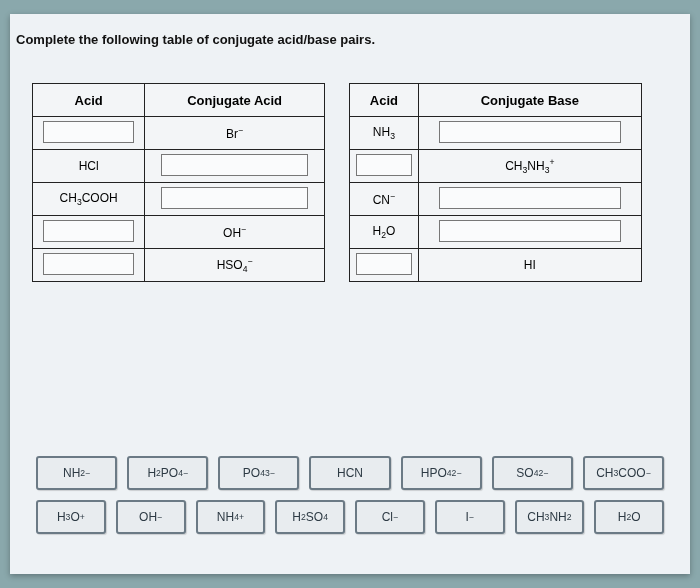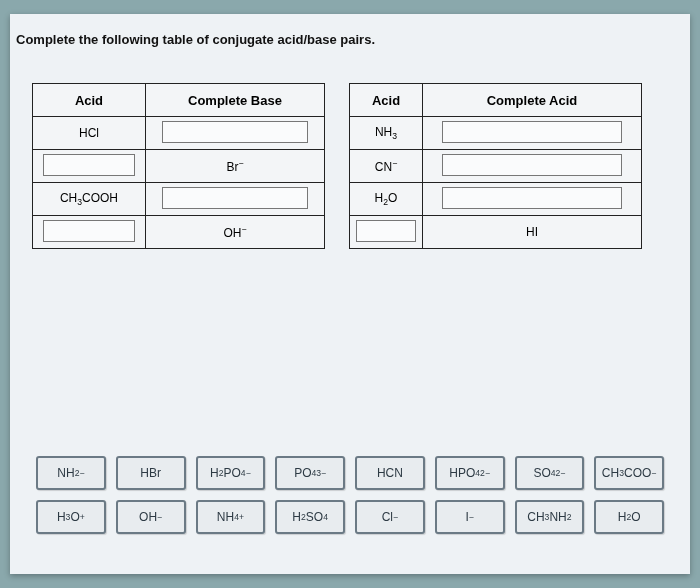--- a/index.html
+++ b/index.html
@@ -93,75 +93,82 @@
 <body>
 
 <div class="page">
   <div class="prompt">Complete the following table of conjugate acid/base pairs.</div>
 
   <div class="tables-row">
     <table class="grid">
       <thead>
         <tr>
           <th>Acid</th>
-          <th>Complete Base</th>
+          <th>Conjugate Acid</th>
         </tr>
       </thead>
       <tbody>
           <tr>
+            <td><div class="cell-input"></div></td>
+            <td>Br<sup>−</sup></td>
+          </tr>
+          <tr>
             <td>HCl</td>
             <td><div class="cell-input"></div></td>
-          </tr>
-          <tr>
-            <td><div class="cell-input"></div></td>
-            <td>Br<sup>−</sup></td>
           </tr>
           <tr>
             <td>CH<sub>3</sub>COOH</td>
             <td><div class="cell-input"></div></td>
           </tr>
           <tr>
             <td><div class="cell-input"></div></td>
             <td>OH<sup>−</sup></td>
           </tr>
+          <tr>
+            <td><div class="cell-input"></div></td>
+            <td>HSO<sub>4</sub><sup>−</sup></td>
+          </tr>
         </tbody>
     </table>
 
     <table class="grid">
       <thead>
         <tr>
           <th>Acid</th>
-          <th>Complete Acid</th>
+          <th>Conjugate Base</th>
         </tr>
       </thead>
       <tbody>
           <tr>
             <td>NH<sub>3</sub></td>
             <td><div class="cell-input"></div></td>
+          </tr>
+          <tr>
+            <td><div class="cell-input"></div></td>
+            <td>CH<sub>3</sub>NH<sub>3</sub><sup>+</sup></td>
           </tr>
           <tr>
             <td>CN<sup>−</sup></td>
             <td><div class="cell-input"></div></td>
           </tr>
           <tr>
             <td>H<sub>2</sub>O</td>
             <td><div class="cell-input"></div></td>
           </tr>
           <tr>
             <td><div class="cell-input"></div></td>
             <td>HI</td>
           </tr>
         </tbody>
     </table>
   </div>
 
   <div class="answer-bank">
       <div class="bank-row">
         <div class="chip">NH<sub>2</sub><sup>−</sup></div>
-        <div class="chip">HBr</div>
         <div class="chip">H<sub>2</sub>PO<sub>4</sub><sup>−</sup></div>
         <div class="chip">PO<sub>4</sub><sup>3−</sup></div>
         <div class="chip">HCN</div>
         <div class="chip">HPO<sub>4</sub><sup>2−</sup></div>
         <div class="chip">SO<sub>4</sub><sup>2−</sup></div>
         <div class="chip">CH<sub>3</sub>COO<sup>−</sup></div>
       </div>
       <div class="bank-row">
         <div class="chip">H<sub>3</sub>O<sup>+</sup></div>
         <div class="chip">OH<sup>−</sup></div>

